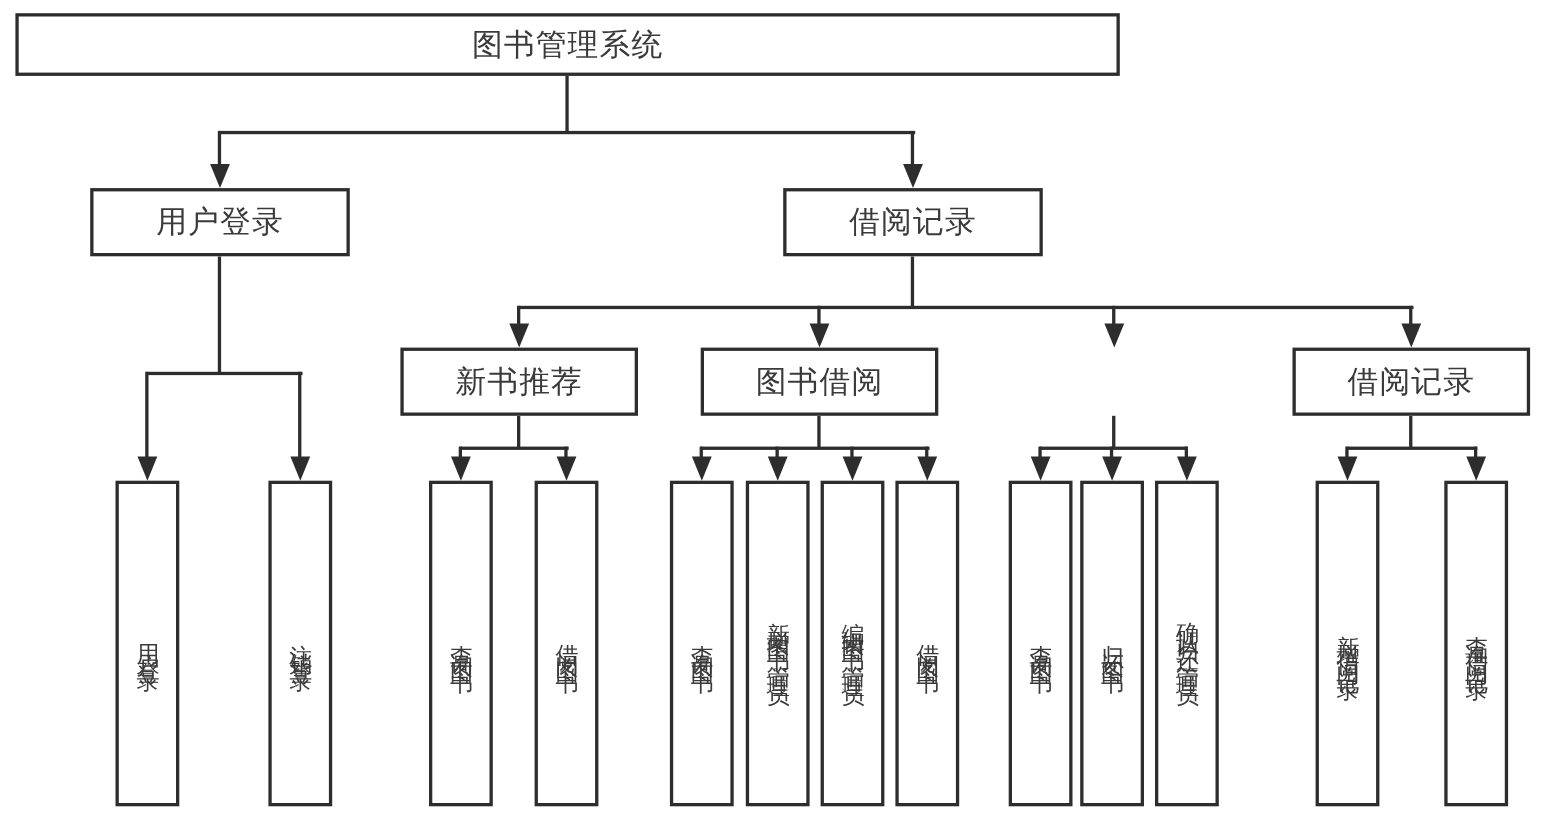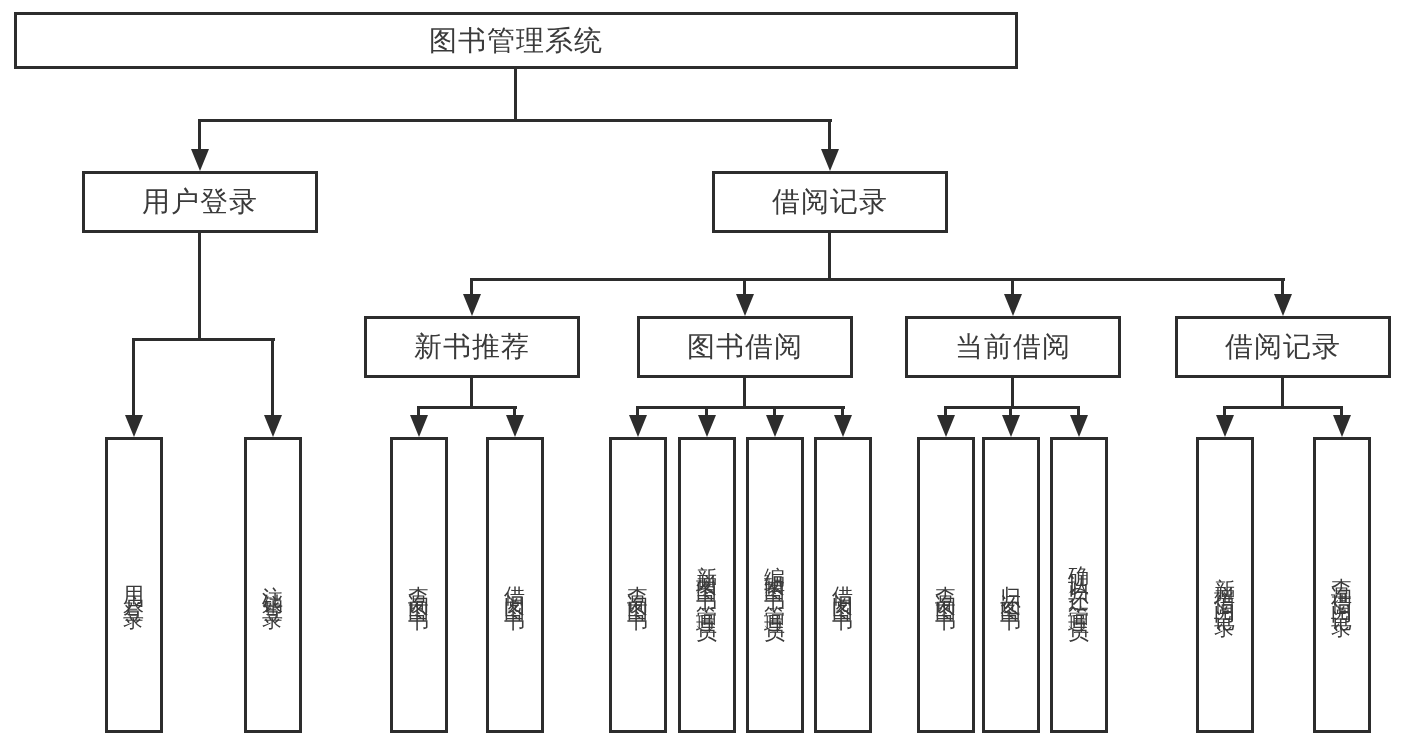--- a/index.html
+++ b/index.html
@@ -120,23 +120,20 @@
   <div class="arrow" style="left:1004px; top:294px;"></div>
   <div class="vline" style="left:1281px; top:278px; height:20px;"></div>
   <div class="arrow" style="left:1274px; top:294px;"></div>
 
   <div class="box" style="left:637px; top:316px; width:216px; height:62px;">
     <span>图书借阅</span>
   </div>
   <div class="box" style="left:364px; top:316px; width:216px; height:62px;">
     <span>新书推荐</span>
   </div>
-  <div class="box" style="left:905px; top:316px; width:216px; height:62px;">
-    <span>当前借阅</span>
-  </div>
   <div class="box" style="left:1175px; top:316px; width:216px; height:62px;">
     <span>借阅记录</span>
   </div>
 
   <div class="vline" style="left:470px; top:378px; height:30px;"></div>
   <div class="hline" style="left:418px; top:406px; width:99px;"></div>
   <div class="vline" style="left:417px; top:406px; height:13px;"></div>
   <div class="arrow" style="left:410px; top:415px;"></div>
   <div class="vline" style="left:513px; top:406px; height:13px;"></div>
   <div class="arrow" style="left:506px; top:415px;"></div>

